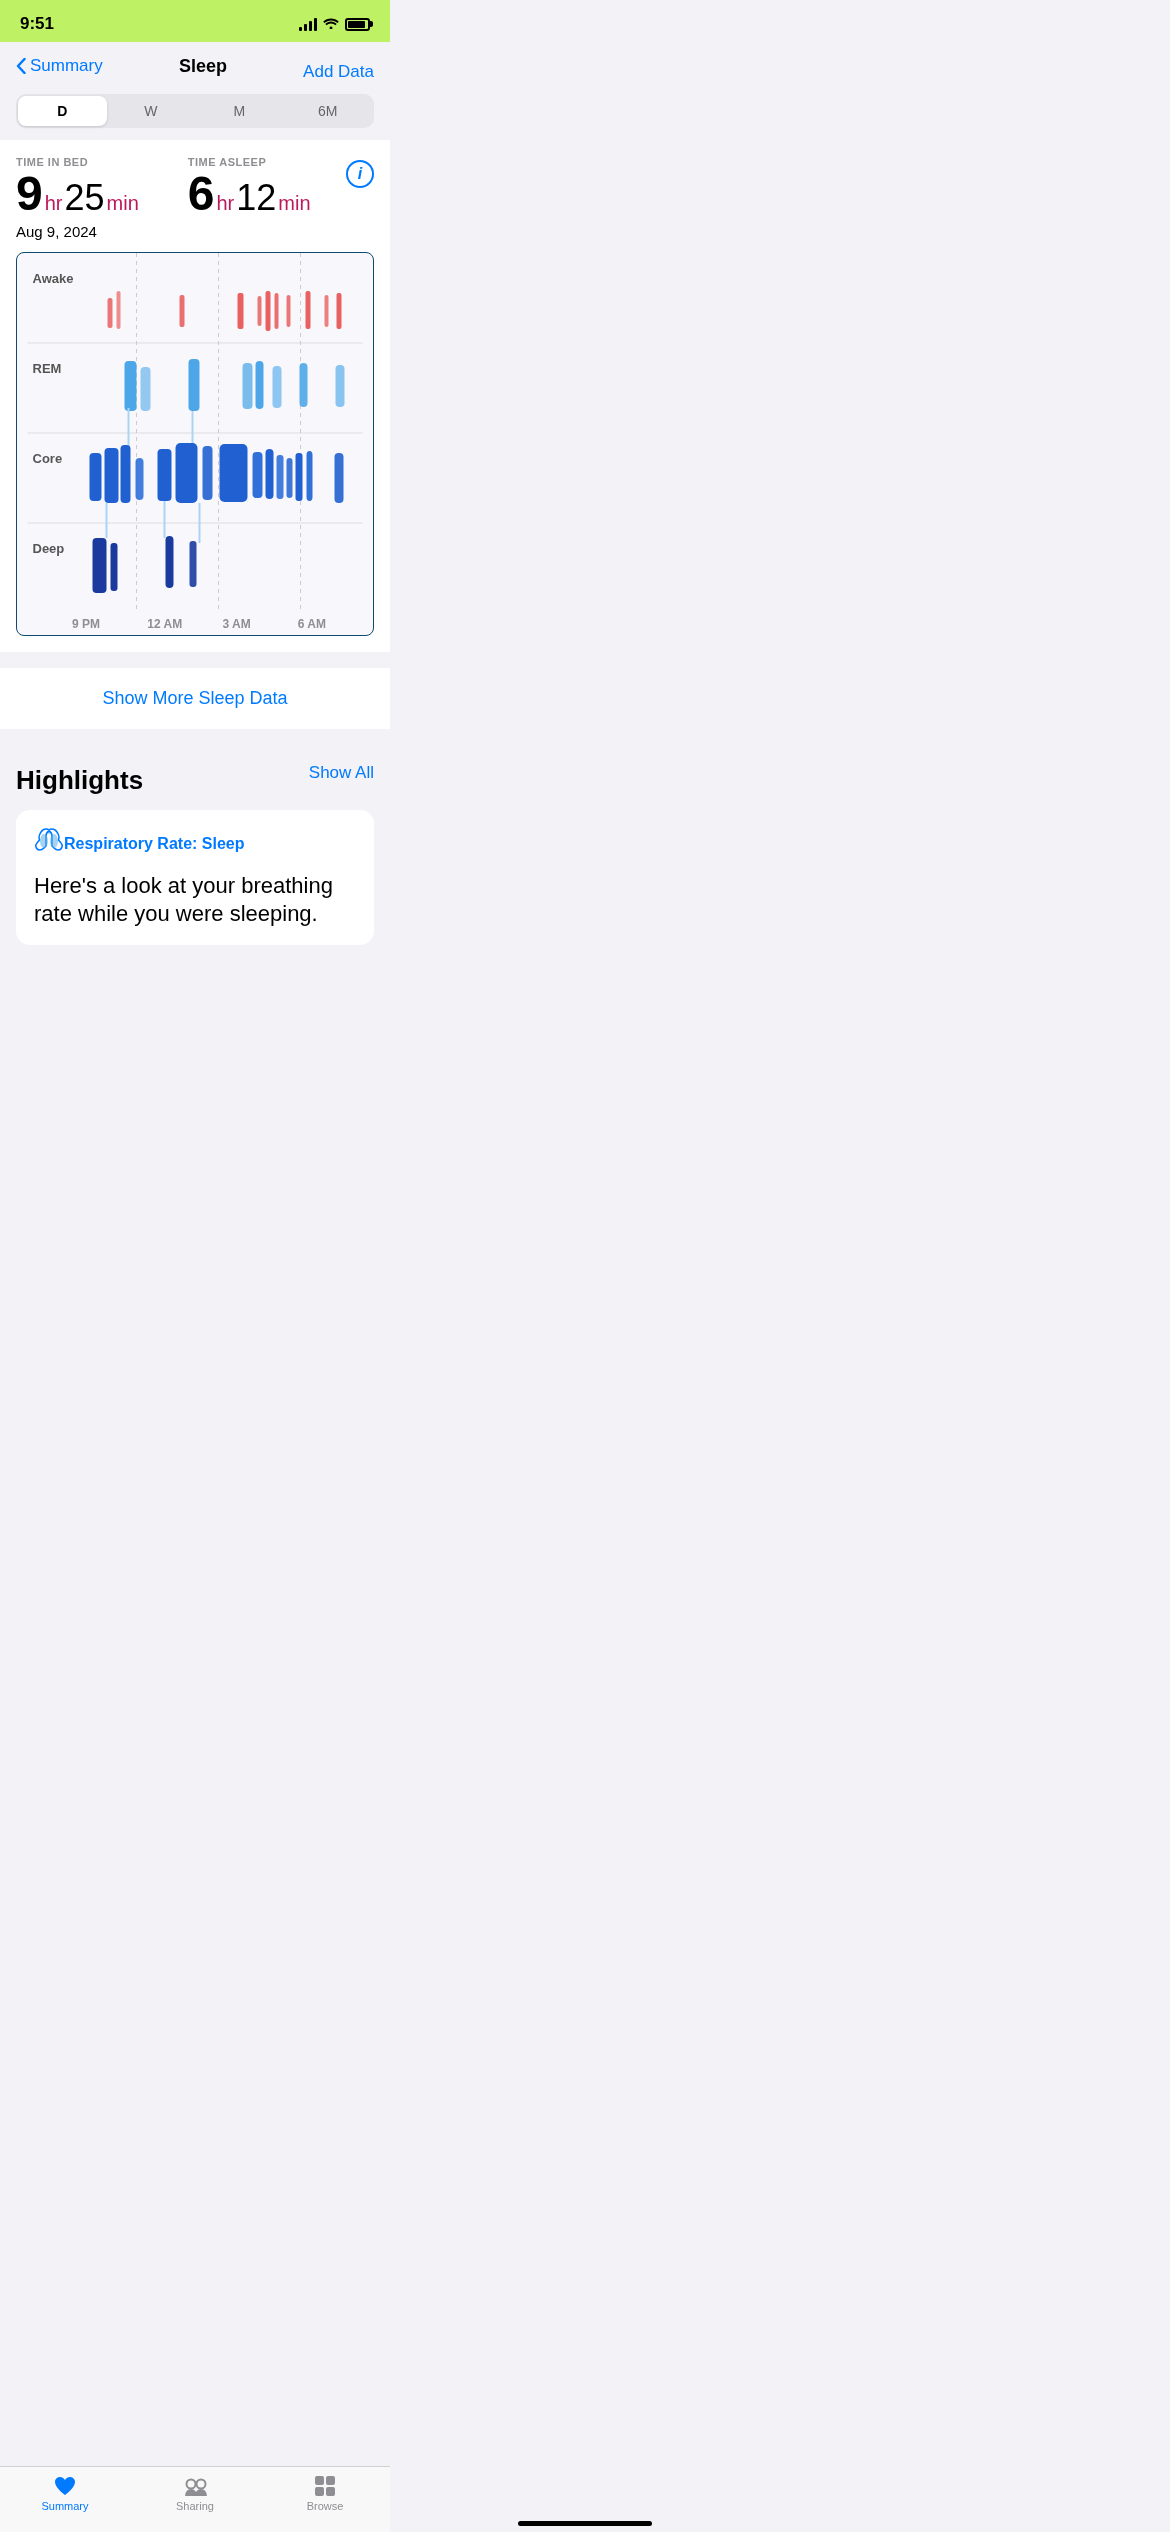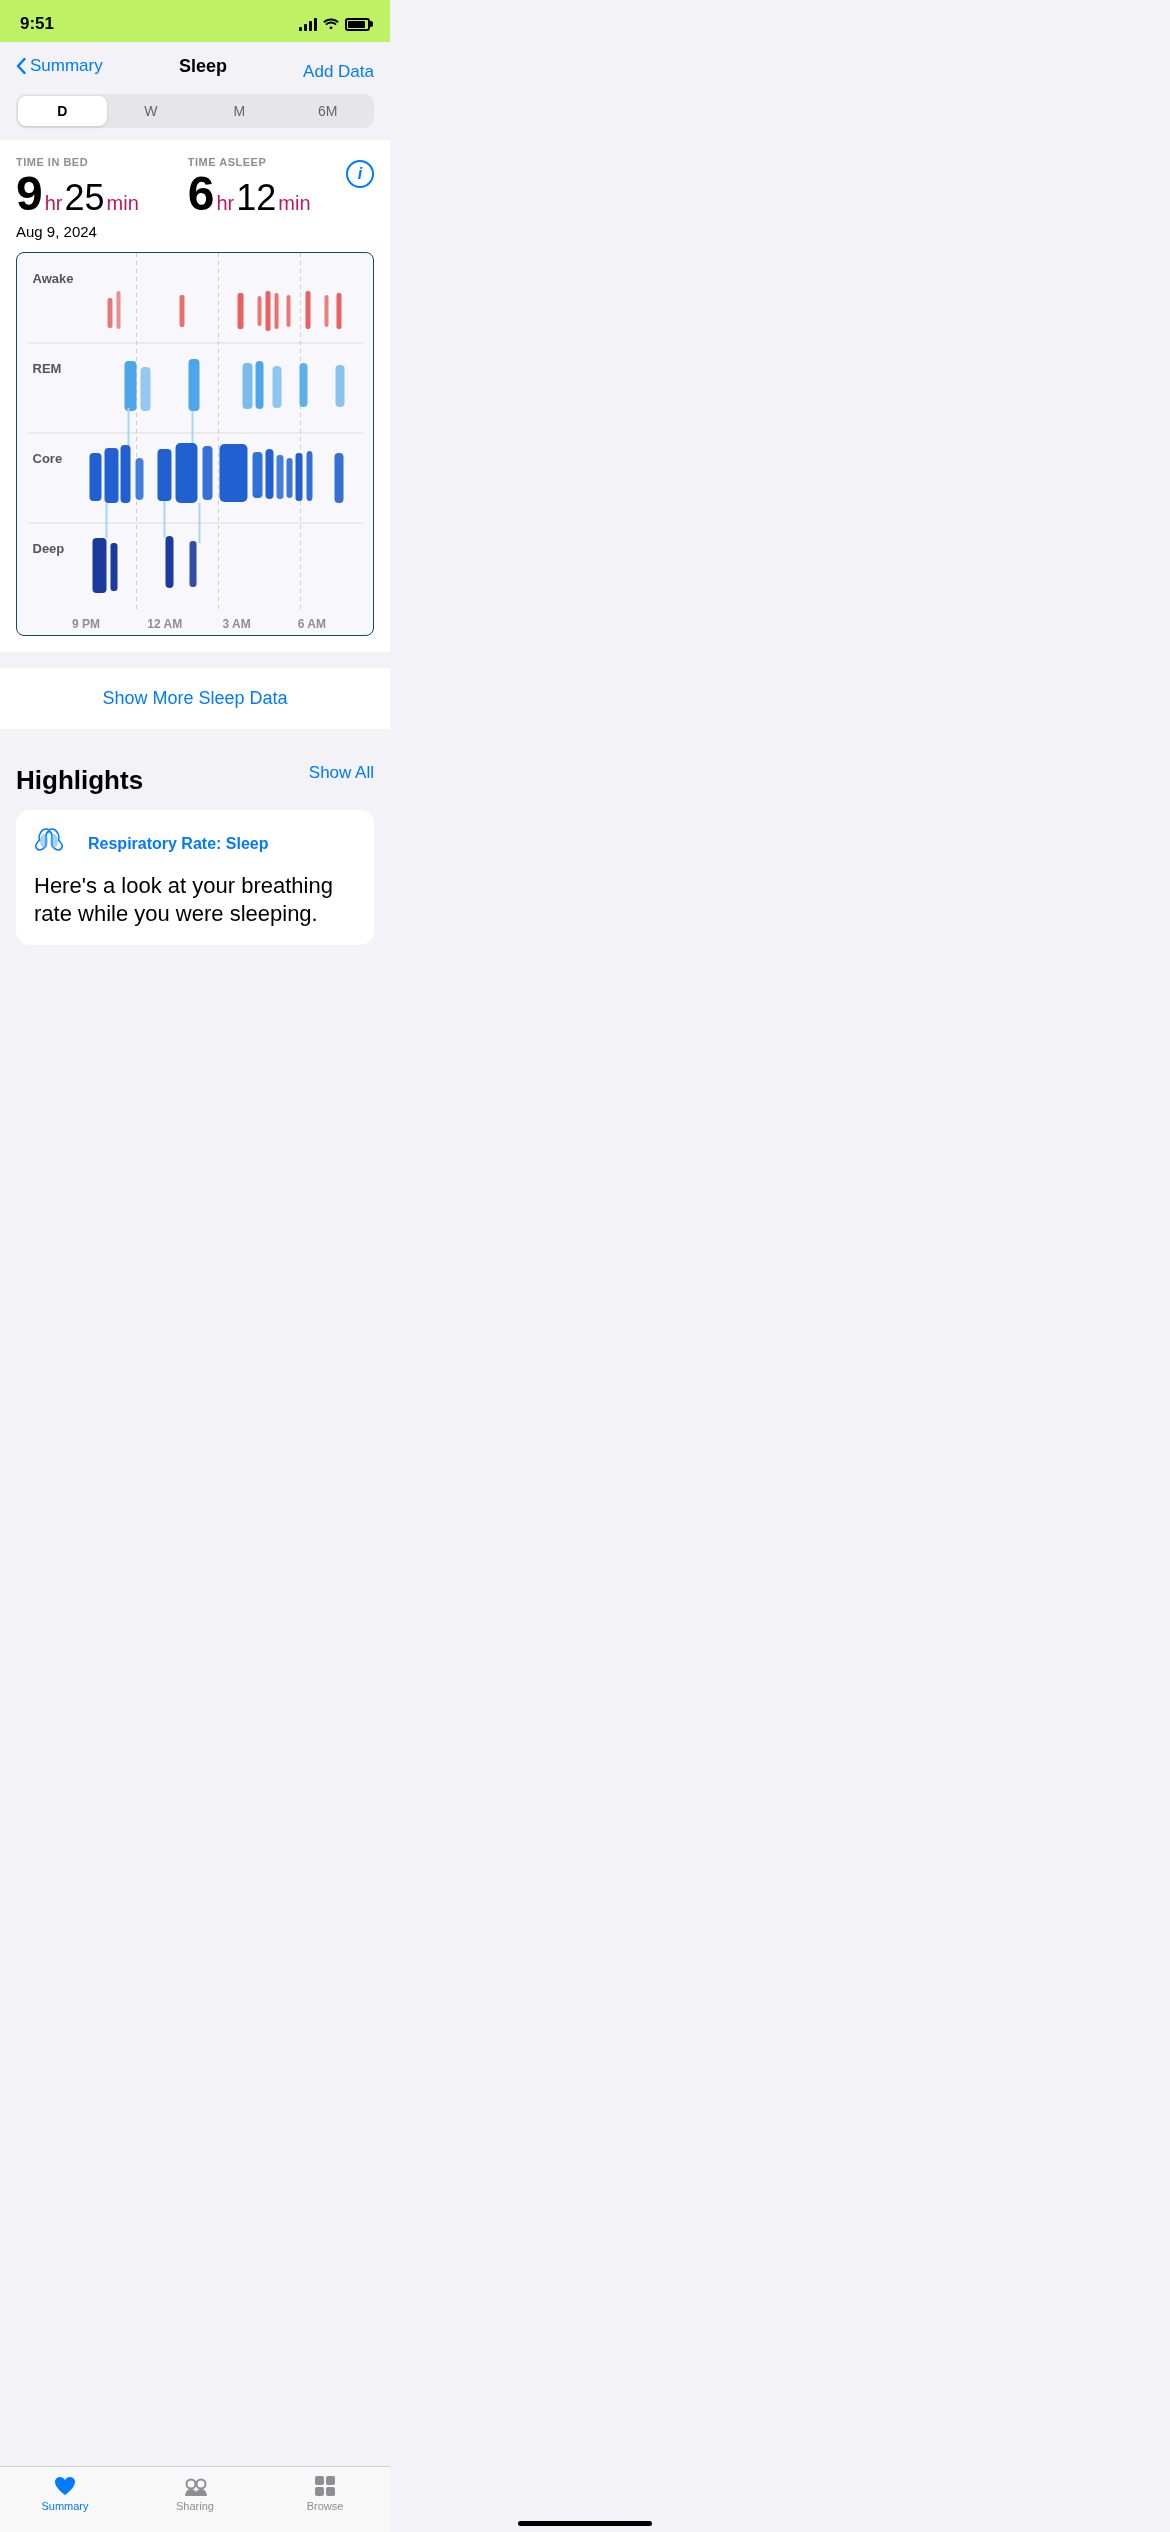--- a/index.html
+++ b/index.html
@@ -259,21 +259,21 @@
     
     .highlight-card {
       background: #fff;
       border-radius: 14px;
       padding: 18px;
       margin-bottom: 16px;
     }
     .highlight-card-header {
       display: flex;
       align-items: center;
-      gap: 24px;
+      gap: 0;
       margin-bottom: 12px;
     }
     .lung-icon {
       font-size: 22px;
     }
     .highlight-card-title {
       font-size: 16px;
       font-weight: 600;
       color: #007aff;
     }

